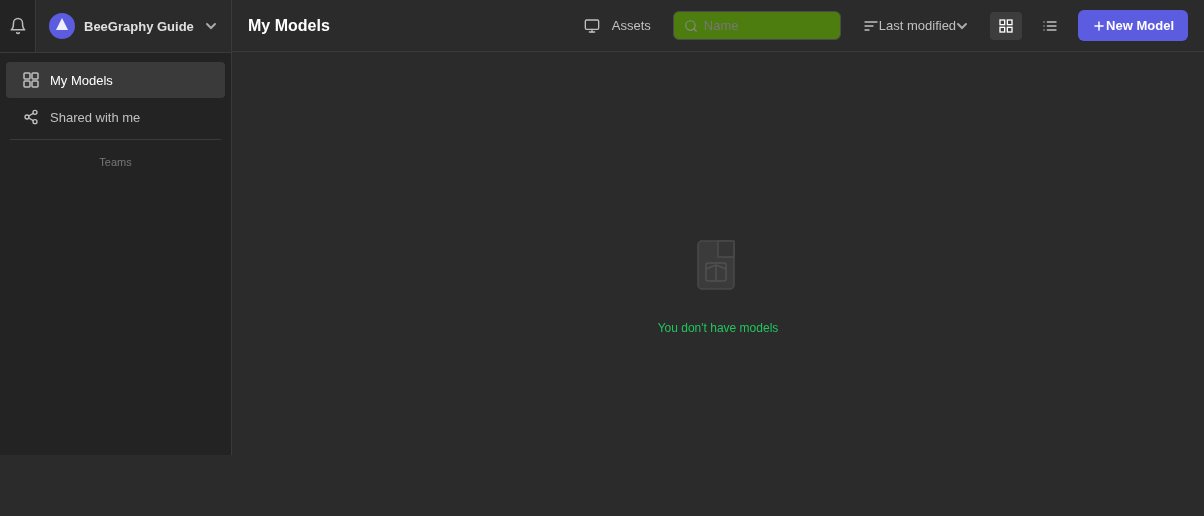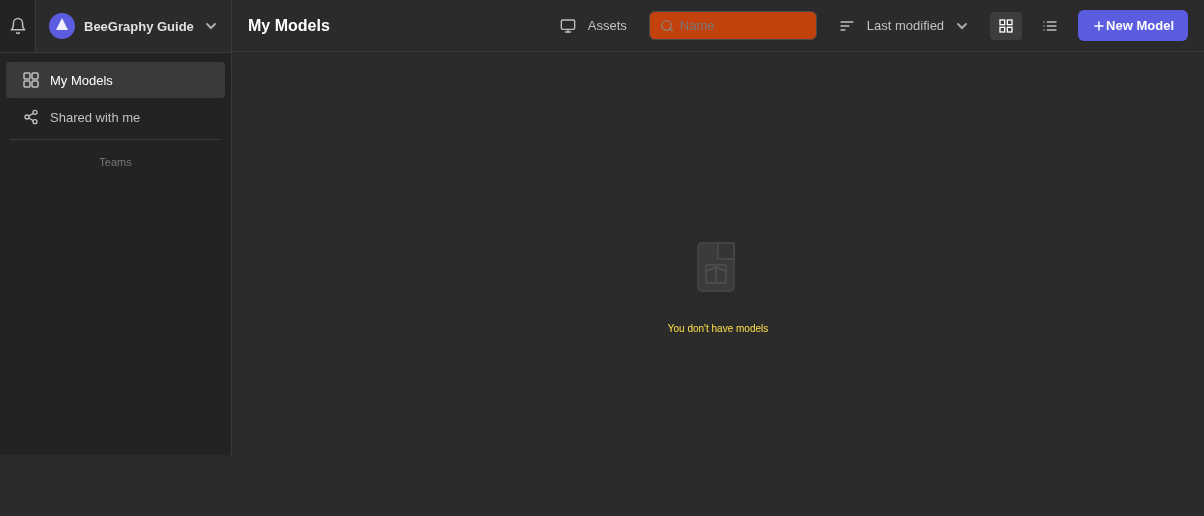--- a/index.html
+++ b/index.html
@@ -145,21 +145,21 @@
       color: #c0c0c0;
       font-size: 13px;
       cursor: pointer;
       padding: 6px 10px;
       border-radius: 4px;
     }
 
     .search-box {
       display: flex;
       align-items: center;
-      background: #c2410c;
+      background: #4d7c0f;
       border-radius: 6px;
       padding: 6px 10px;
       gap: 6px;
       width: 168px;
       border: 1px solid #4a4a4a;
     }
 
     .search-icon-wrap {
       color: #888;
       font-size: 13px;
@@ -172,21 +172,21 @@
       color: #ccc;
       font-size: 13px;
       width: 100%;
     }
 
     .search-input::placeholder { color: #777; }
 
     .sort-btn {
       display: flex;
       align-items: center;
-      gap: 12px;
+      gap: 0;
       background: transparent;
       border: none;
       color: #c0c0c0;
       font-size: 13px;
       cursor: pointer;
       padding: 6px 10px;
       border-radius: 4px;
     }
 
     .view-btn {
@@ -224,22 +224,22 @@
       gap: 16px;
     }
 
     .empty-icon {
       width: 72px;
       height: 72px;
       opacity: 0.4;
     }
 
     .empty-text {
-      font-size: 10px;
-      color: #fde047;
+      font-size: 12px;
+      color: #22c55e;
     }
 
     
     svg { display: block; }
 
     .divider {
       height: 1px;
       background: #3a3a3a;
       margin: 4px 10px;
     }

